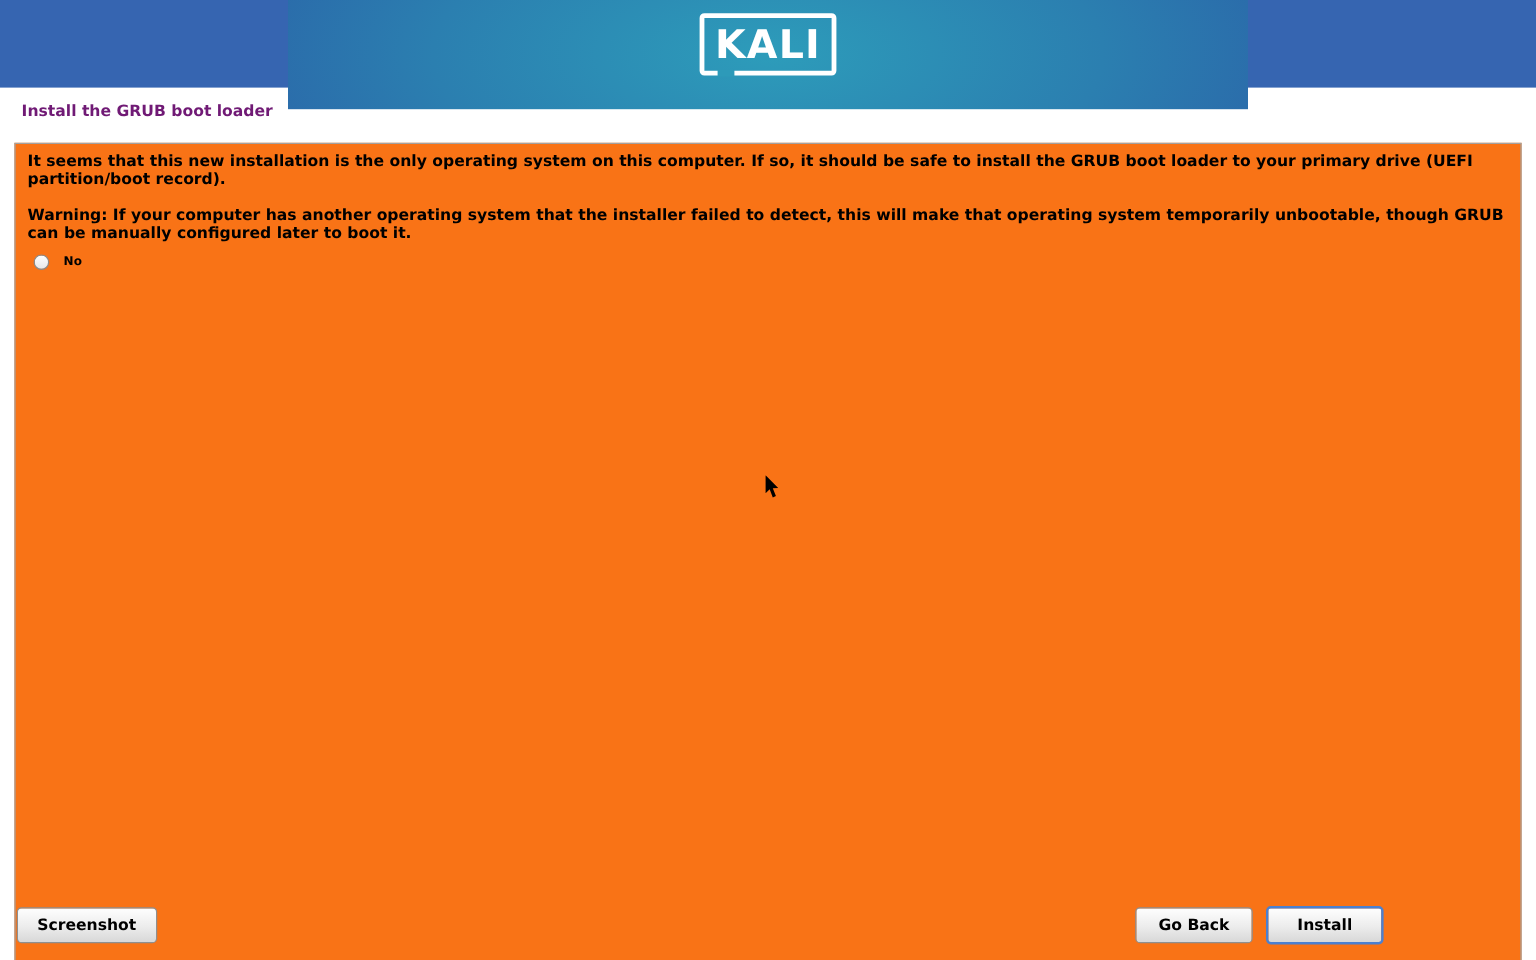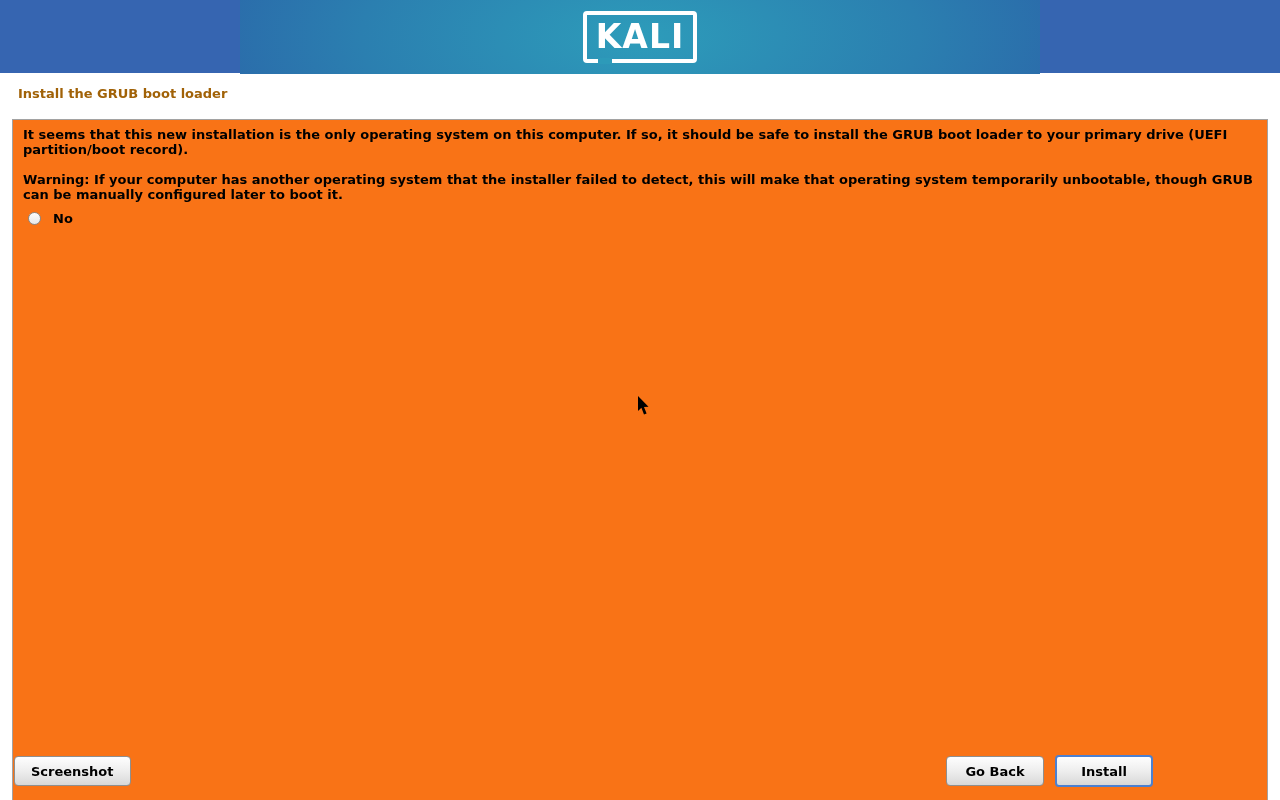--- a/index.html
+++ b/index.html
@@ -12,21 +12,21 @@
   }
 
   
   .banner {
     position: absolute; top: 0; left: 0;
     width: 1280px; height: 73px;
     background: #3665b1;
   }
   .banner-center {
     position: absolute; top: 0; left: 240px;
-    width: 800px; height: 74px;
+    width: 800px; height: 91px;
     background: radial-gradient(ellipse 620px 260px at 50% 50%, #2d9cba 0%, #2b7fb0 45%, #2a52a3 100%);
   }
   .kali-logo-box {
     position: absolute;
     left: 343px; top: 11px;           
     width: 114px; height: 52px;
     border: 4px solid #ffffff;
     border-radius: 4px;
     display: flex; align-items: center; justify-content: center;
   }
@@ -41,21 +41,21 @@
   .kali-border-gap {
     position: absolute;
     left: 11px; bottom: -5px;
     width: 14px; height: 6px;
     background: #2d9ab9;
   }
 
   
   .page-title {
     position: absolute; left: 18px; top: 86px;
-    font-size: 13px; font-weight: bold; color: #a16207;
+    font-size: 13px; font-weight: bold; color: #701a75;
   }
 
   
   .content-frame {
     position: absolute; left: 12px; top: 119px;
     width: 1256px; height: 774px;
     border: 1px solid #a2a2a2;
     background: #f97316;
     padding: 7px 10px;
   }
@@ -94,21 +94,21 @@
   .radio-circle.checked::after {
     content: "";
     position: absolute;
     left: 3px; top: 3px;
     width: 5px; height: 5px;
     border-radius: 50%;
     background: #111111;
     box-shadow: 0 0 1px 1px #333333;
   }
   .radio-label {
-    font-size: 13px; font-weight: bold; color: #000000;
+    font-size: 10px; font-weight: bold; color: #000000;
     padding: 1px 3px;
     border: 1px solid transparent;
     border-radius: 3px;
   }
   .radio-label.focused {
     background: #cde0f7;
     border-color: #7096d8;
   }
 
   

